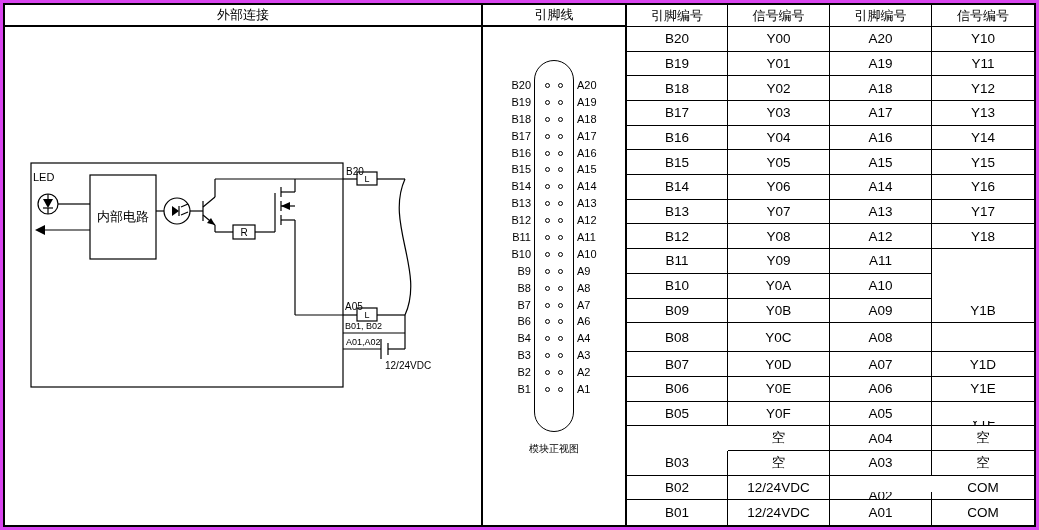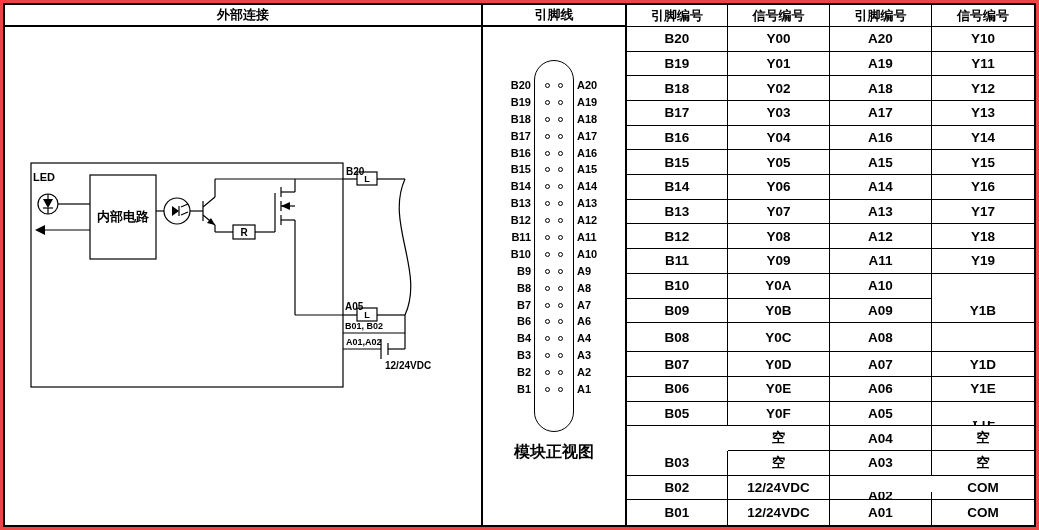--- a/index.html
+++ b/index.html
@@ -2,21 +2,21 @@
 <html><head>
 <meta charset="utf-8">
 <style>
   * { margin:0; padding:0; box-sizing:border-box; }
   html,body { background:#fff; }
   body {
     width:1039px; height:530px;
     font-family:"Liberation Sans","DejaVu Sans",sans-serif;
     color:#000;
   }
-  .frame { position:relative; width:1039px; height:530px; padding:3px; background:#ef4444;font-weight:bold; }
+  .frame { position:relative; width:1039px; height:530px; padding:3px; background:#d946ef; }
   .grid {
     width:1033px; height:524px;
     border:2px solid #000;
     display:grid;
     grid-template-columns:478px 144px 101px 102px 102px 102px;
     grid-template-rows:22px repeat(20, 1fr);
     background:#fff;
   }
   .hdr {
     display:flex; align-items:center; justify-content:center;
@@ -44,21 +44,21 @@
     border:1px solid #000; border-radius:20px;
   }
   .pin-rows { position:absolute; left:0; top:50px; width:100%; }
   .pin-row { display:flex; align-items:center; justify-content:center; height:16.9px; }
   .pin-label { font-size:11px; width:34px; line-height:1; }
   .pin-label-b { text-align:right; margin-right:10px; }
   .pin-label-a { text-align:left; margin-left:10px; }
   .pin-dot { width:5px; height:5px; border:1px solid #000; border-radius:50%; margin:0 4px; flex:none; }
   .connector-caption {
     position:absolute; left:0; top:415px; width:100%;
-    text-align:center; font-size:16px;
+    text-align:center; font-size:10px;
   }
 </style>
 </head>
 <body>
 
 <div class="frame">
   <div class="grid" id="grid">
 
     <div class="hdr hdr-panel" style="grid-column:1;grid-row:1">外部连接</div>
     <div class="hdr hdr-panel" style="grid-column:2;grid-row:1">引脚线</div>
@@ -321,21 +321,20 @@
       <div class="cell" style="grid-area: 9 / 4;">Y07</div>
       <div class="cell" style="grid-area: 9 / 5;">A13</div>
       <div class="cell no-r" style="grid-area: 9 / 6;">Y17</div>
       <div class="cell" style="grid-area: 10 / 3;">B12</div>
       <div class="cell" style="grid-area: 10 / 4;">Y08</div>
       <div class="cell" style="grid-area: 10 / 5;">A12</div>
       <div class="cell no-r" style="grid-area: 10 / 6;">Y18</div>
       <div class="cell" style="grid-area: 11 / 3;">B11</div>
       <div class="cell" style="grid-area: 11 / 4;">Y09</div>
       <div class="cell" style="grid-area: 11 / 5;">A11</div>
-      <div class="cell no-r" style="grid-area: 11 / 6;">Y19</div>
       <div class="cell" style="grid-area: 12 / 3;">B10</div>
       <div class="cell" style="grid-area: 12 / 4;">Y0A</div>
       <div class="cell" style="grid-area: 12 / 5;">A10</div>
       <div class="cell" style="grid-area: 13 / 3;">B09</div>
       <div class="cell" style="grid-area: 13 / 4;">Y0B</div>
       <div class="cell" style="grid-area: 13 / 5;">A09</div>
       <div class="cell no-r" style="grid-area: 13 / 6;">Y1B</div>
       <div class="cell" style="grid-area: 14 / 3;">B08</div>
       <div class="cell" style="grid-area: 14 / 4;">Y0C</div>
       <div class="cell" style="grid-area: 14 / 5;">A08</div>

